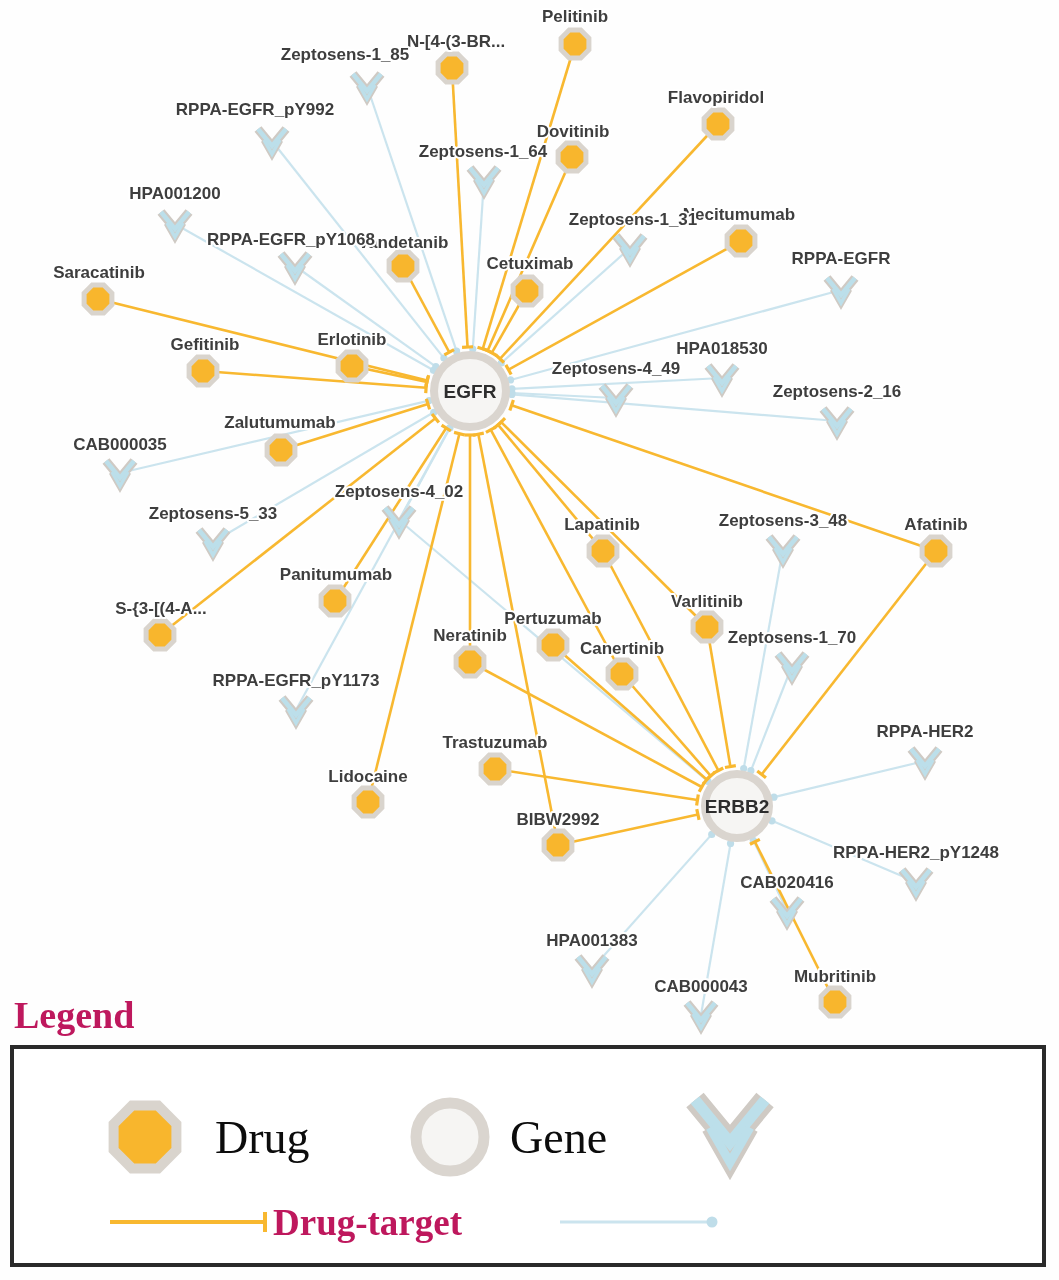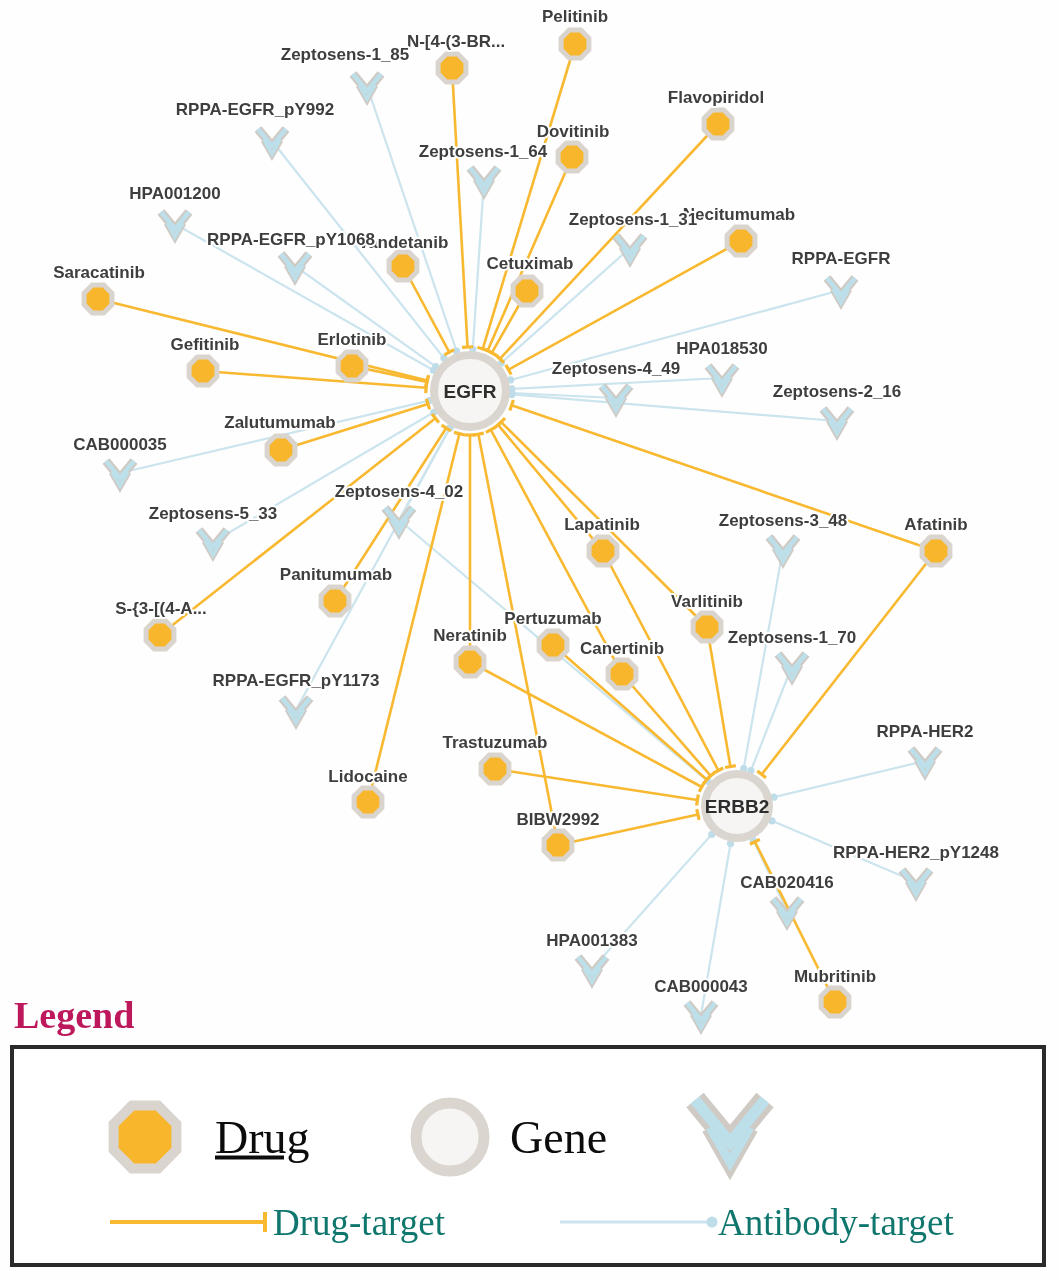--- a/index.html
+++ b/index.html
@@ -6,21 +6,21 @@
   body{width:1059px;height:1280px;position:relative;overflow:hidden;font-family:"Liberation Sans",sans-serif;}
   .stage{position:absolute;left:0;top:0;width:1059px;height:1280px;background:#fefefe;}
   #network-svg{position:absolute;left:0;top:0;}
   text.node-label{font-family:"Liberation Sans",sans-serif;font-weight:bold;font-size:17px;fill:#3e3e3e;
     paint-order:stroke;stroke:#ffffff;stroke-width:4px;stroke-linejoin:round;text-anchor:middle;}
   text.gene-label{font-family:"Liberation Sans",sans-serif;font-weight:bold;font-size:19px;fill:#2d2d2d;text-anchor:middle;}
   .legend-title{position:absolute;left:14px;top:993px;font-family:"Liberation Serif",serif;font-weight:bold;font-size:38px;color:#be185d;}
   .legend-box{position:absolute;left:10px;top:1045px;width:1036px;height:222px;border:4px solid #2a2a2a;background:#ffffff;box-sizing:border-box;}
   .legend-box .abs{position:absolute;}
   .legend-node-label{font-family:"Liberation Serif",serif;font-size:46px;color:#0c0c0c;transform:translateY(-50%);}
-  .legend-edge-label{font-family:"Liberation Serif",serif;font-size:37px;color:#0f766e;transform:translateY(-50%);}
+  .legend-edge-label{font-family:"Liberation Serif",serif;font-size:37px;color:#be185d;transform:translateY(-50%);font-weight:bold;}
 </style>
 </head>
 <body>
 
 <div class="stage">
 
   <svg id="network-svg" width="1059" height="1280" viewBox="0 0 1059 1280">
       <g>
         <line x1="367" y1="86" x2="456.5619768615218" y2="351.2077955608171" stroke="#CBE4EE" stroke-width="2.2"></line>
         <circle cx="456.5619768615218" cy="351.2077955608171" r="3.6" fill="#BFDDE9"></circle>
@@ -330,21 +330,21 @@
       </g>
     </svg>
 
   <div class="legend-title">Legend</div>
 
   <div class="legend-box">
 
     <svg class="abs" style="left:76px;top:33px;" width="110" height="110">
       <polygon points="86.4,68.0 68.0,86.4 42.0,86.4 23.6,68.0 23.6,42.0 42.0,23.6 68.0,23.6 86.4,42.0" fill="#F8B62D" stroke="#D9D4CD" stroke-width="10"></polygon>
     </svg>
-    <div class="abs legend-node-label" style="left:201px;top:88px;text-decoration:underline;">Drug</div>
+    <div class="abs legend-node-label" style="left:201px;top:88px;">Drug</div>
 
     <svg class="abs" style="left:381px;top:33px;" width="110" height="110">
       <circle cx="55" cy="55" r="34" fill="#F6F5F3" stroke="#DAD5CF" stroke-width="11"></circle>
     </svg>
     <div class="abs legend-node-label" style="left:496px;top:88px;text-align:right;">Gene</div>
 
     <svg class="abs" style="left:651px;top:33px;" width="130" height="110">
       <g transform="translate(65,48) scale(2.5)" stroke-linejoin="miter" fill="none">
         <path d="M -14 -12 L 0 5 L 14 -12" stroke="#CFCAC4" stroke-width="9"></path>
         <path d="M -8 -1 L 0 13 L 8 -1" stroke="#CFCAC4" stroke-width="7"></path>
@@ -356,16 +356,15 @@
     <svg class="abs" style="left:91px;top:158px;" width="175" height="30">
       <line x1="5" y1="15" x2="160" y2="15" stroke="#F8B830" stroke-width="4"></line>
       <line x1="160" y1="5" x2="160" y2="25" stroke="#F8B830" stroke-width="4"></line>
     </svg>
     <div class="abs legend-edge-label" style="left:259px;top:173px;">Drug-target</div>
 
     <svg class="abs" style="left:541px;top:158px;" width="175" height="30">
       <line x1="5" y1="15" x2="152" y2="15" stroke="#CBE4EE" stroke-width="3"></line>
       <circle cx="157" cy="15" r="5.5" fill="#BFDDE9"></circle>
     </svg>
-    <div class="abs legend-edge-label" style="left:704px;top:173px;">Antibody-target</div>
 
   </div>
 </div>
 
 </body></html>

